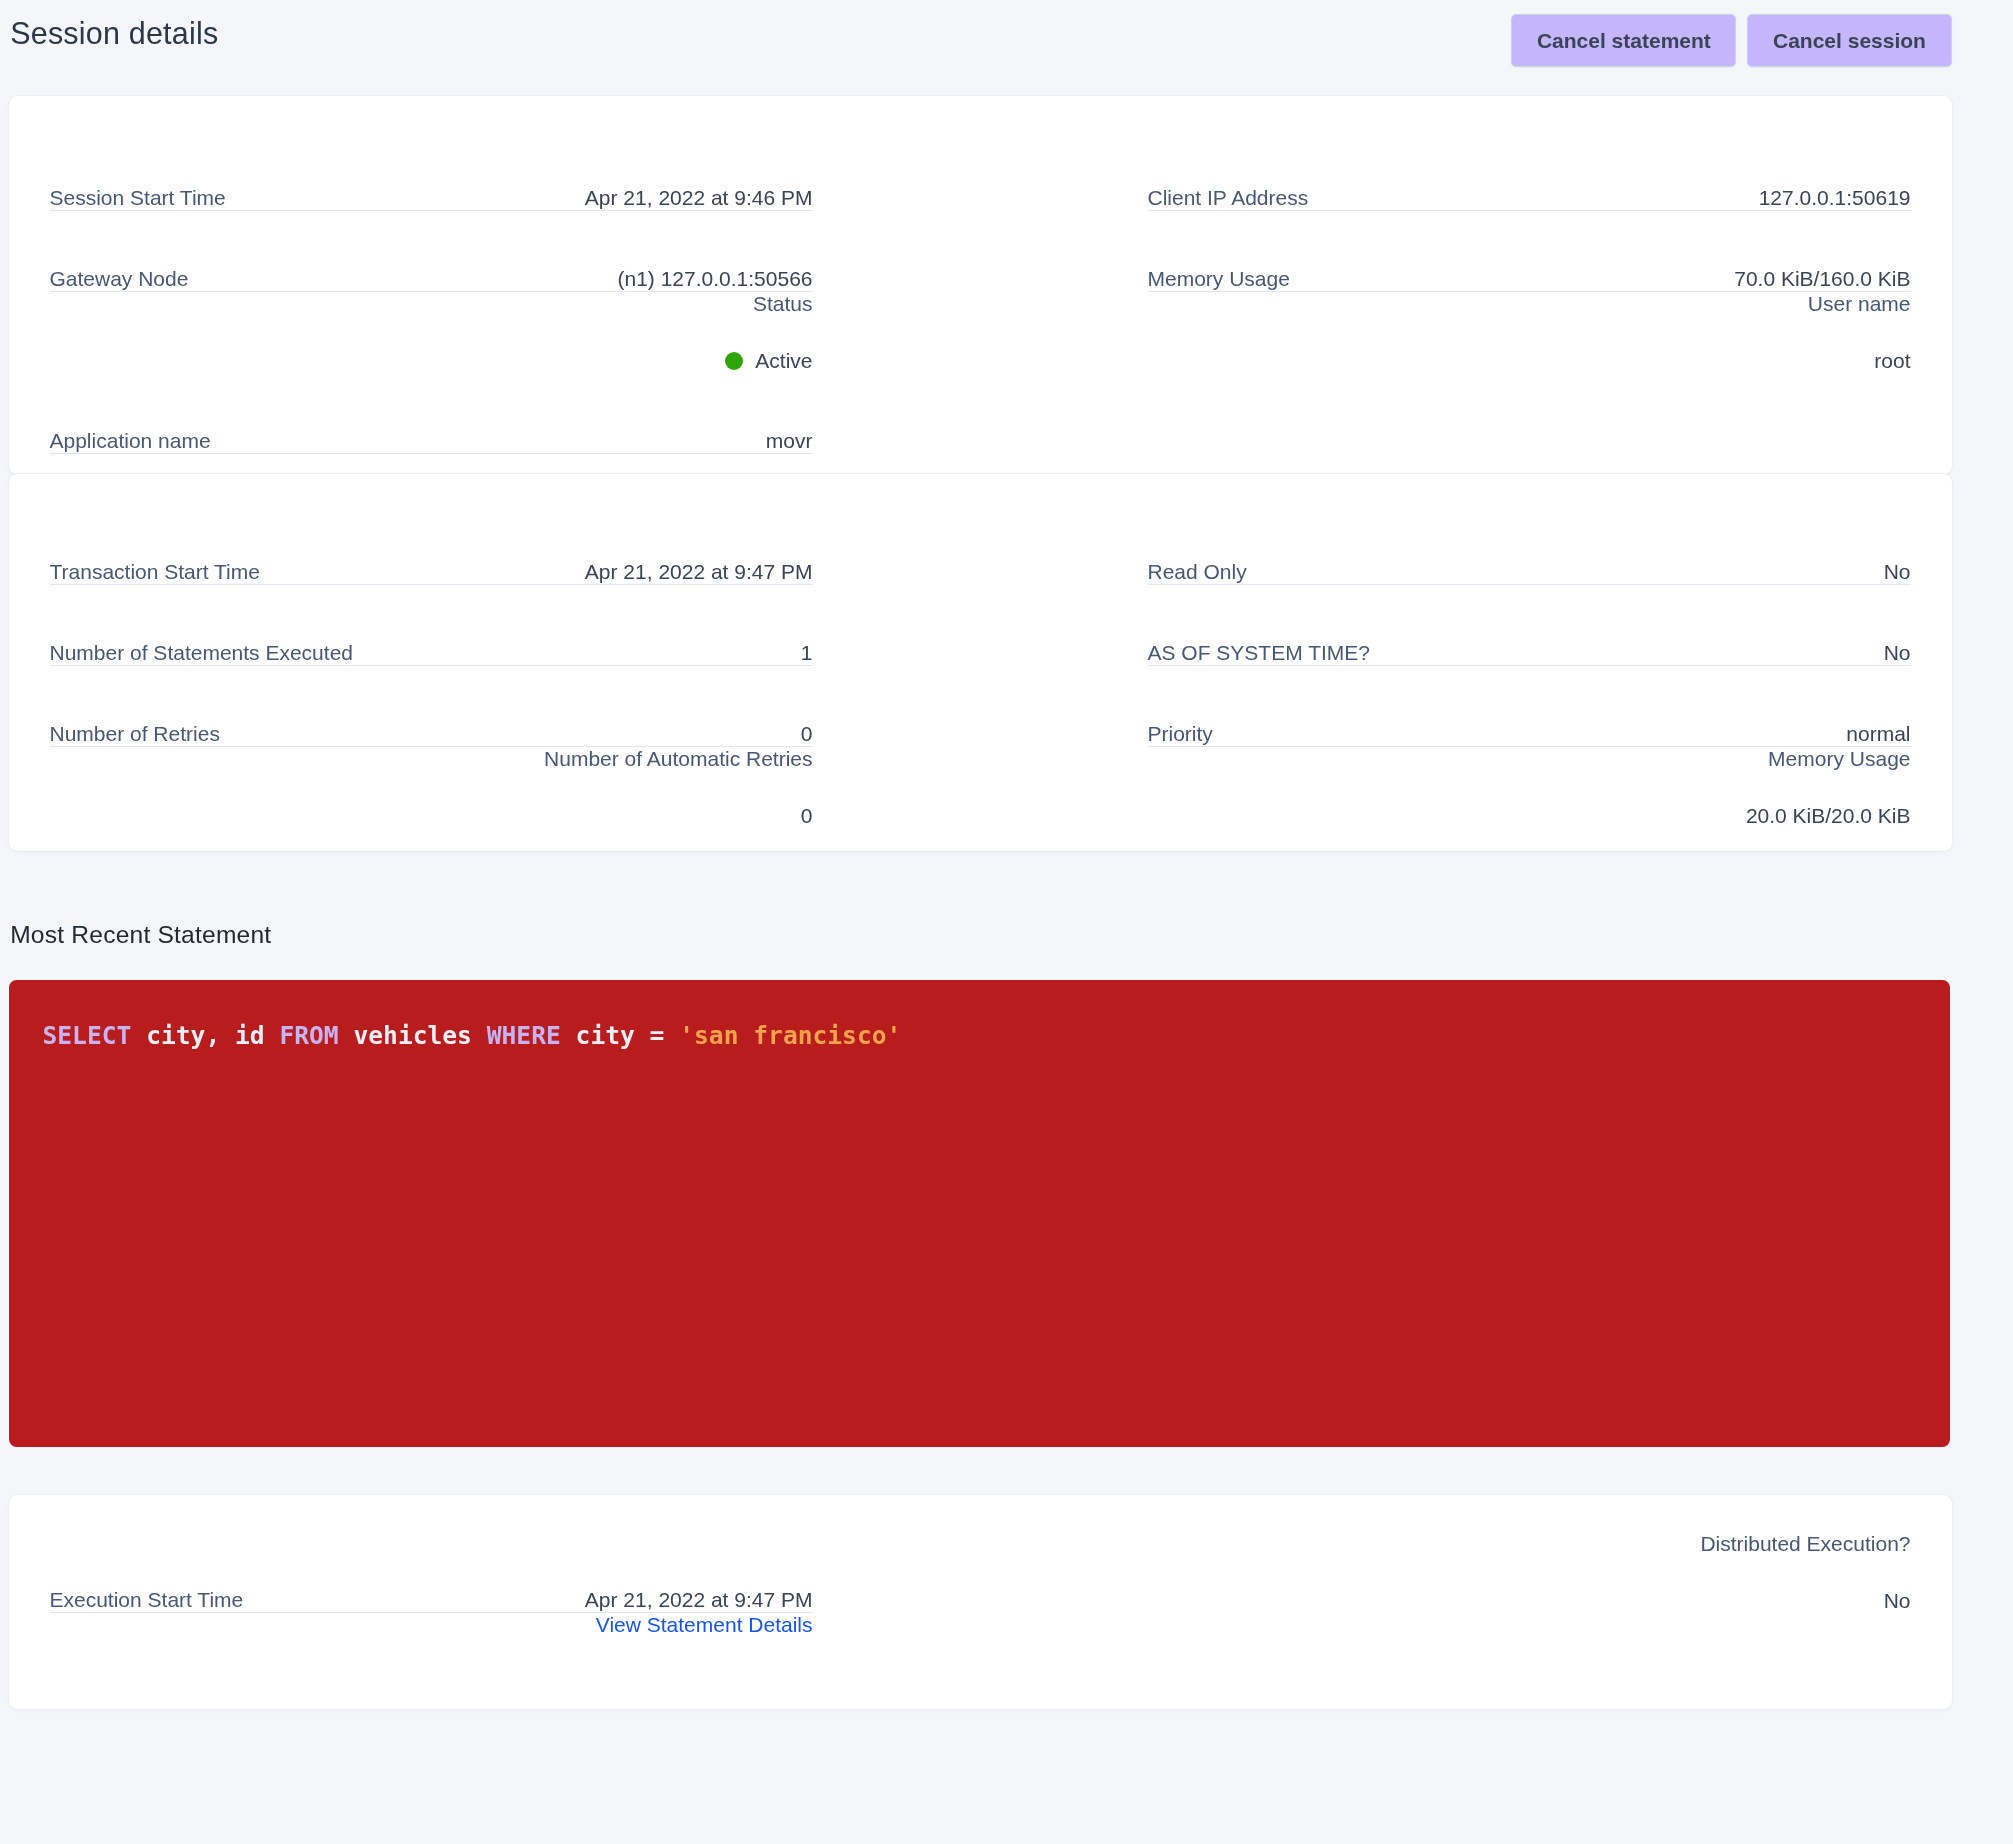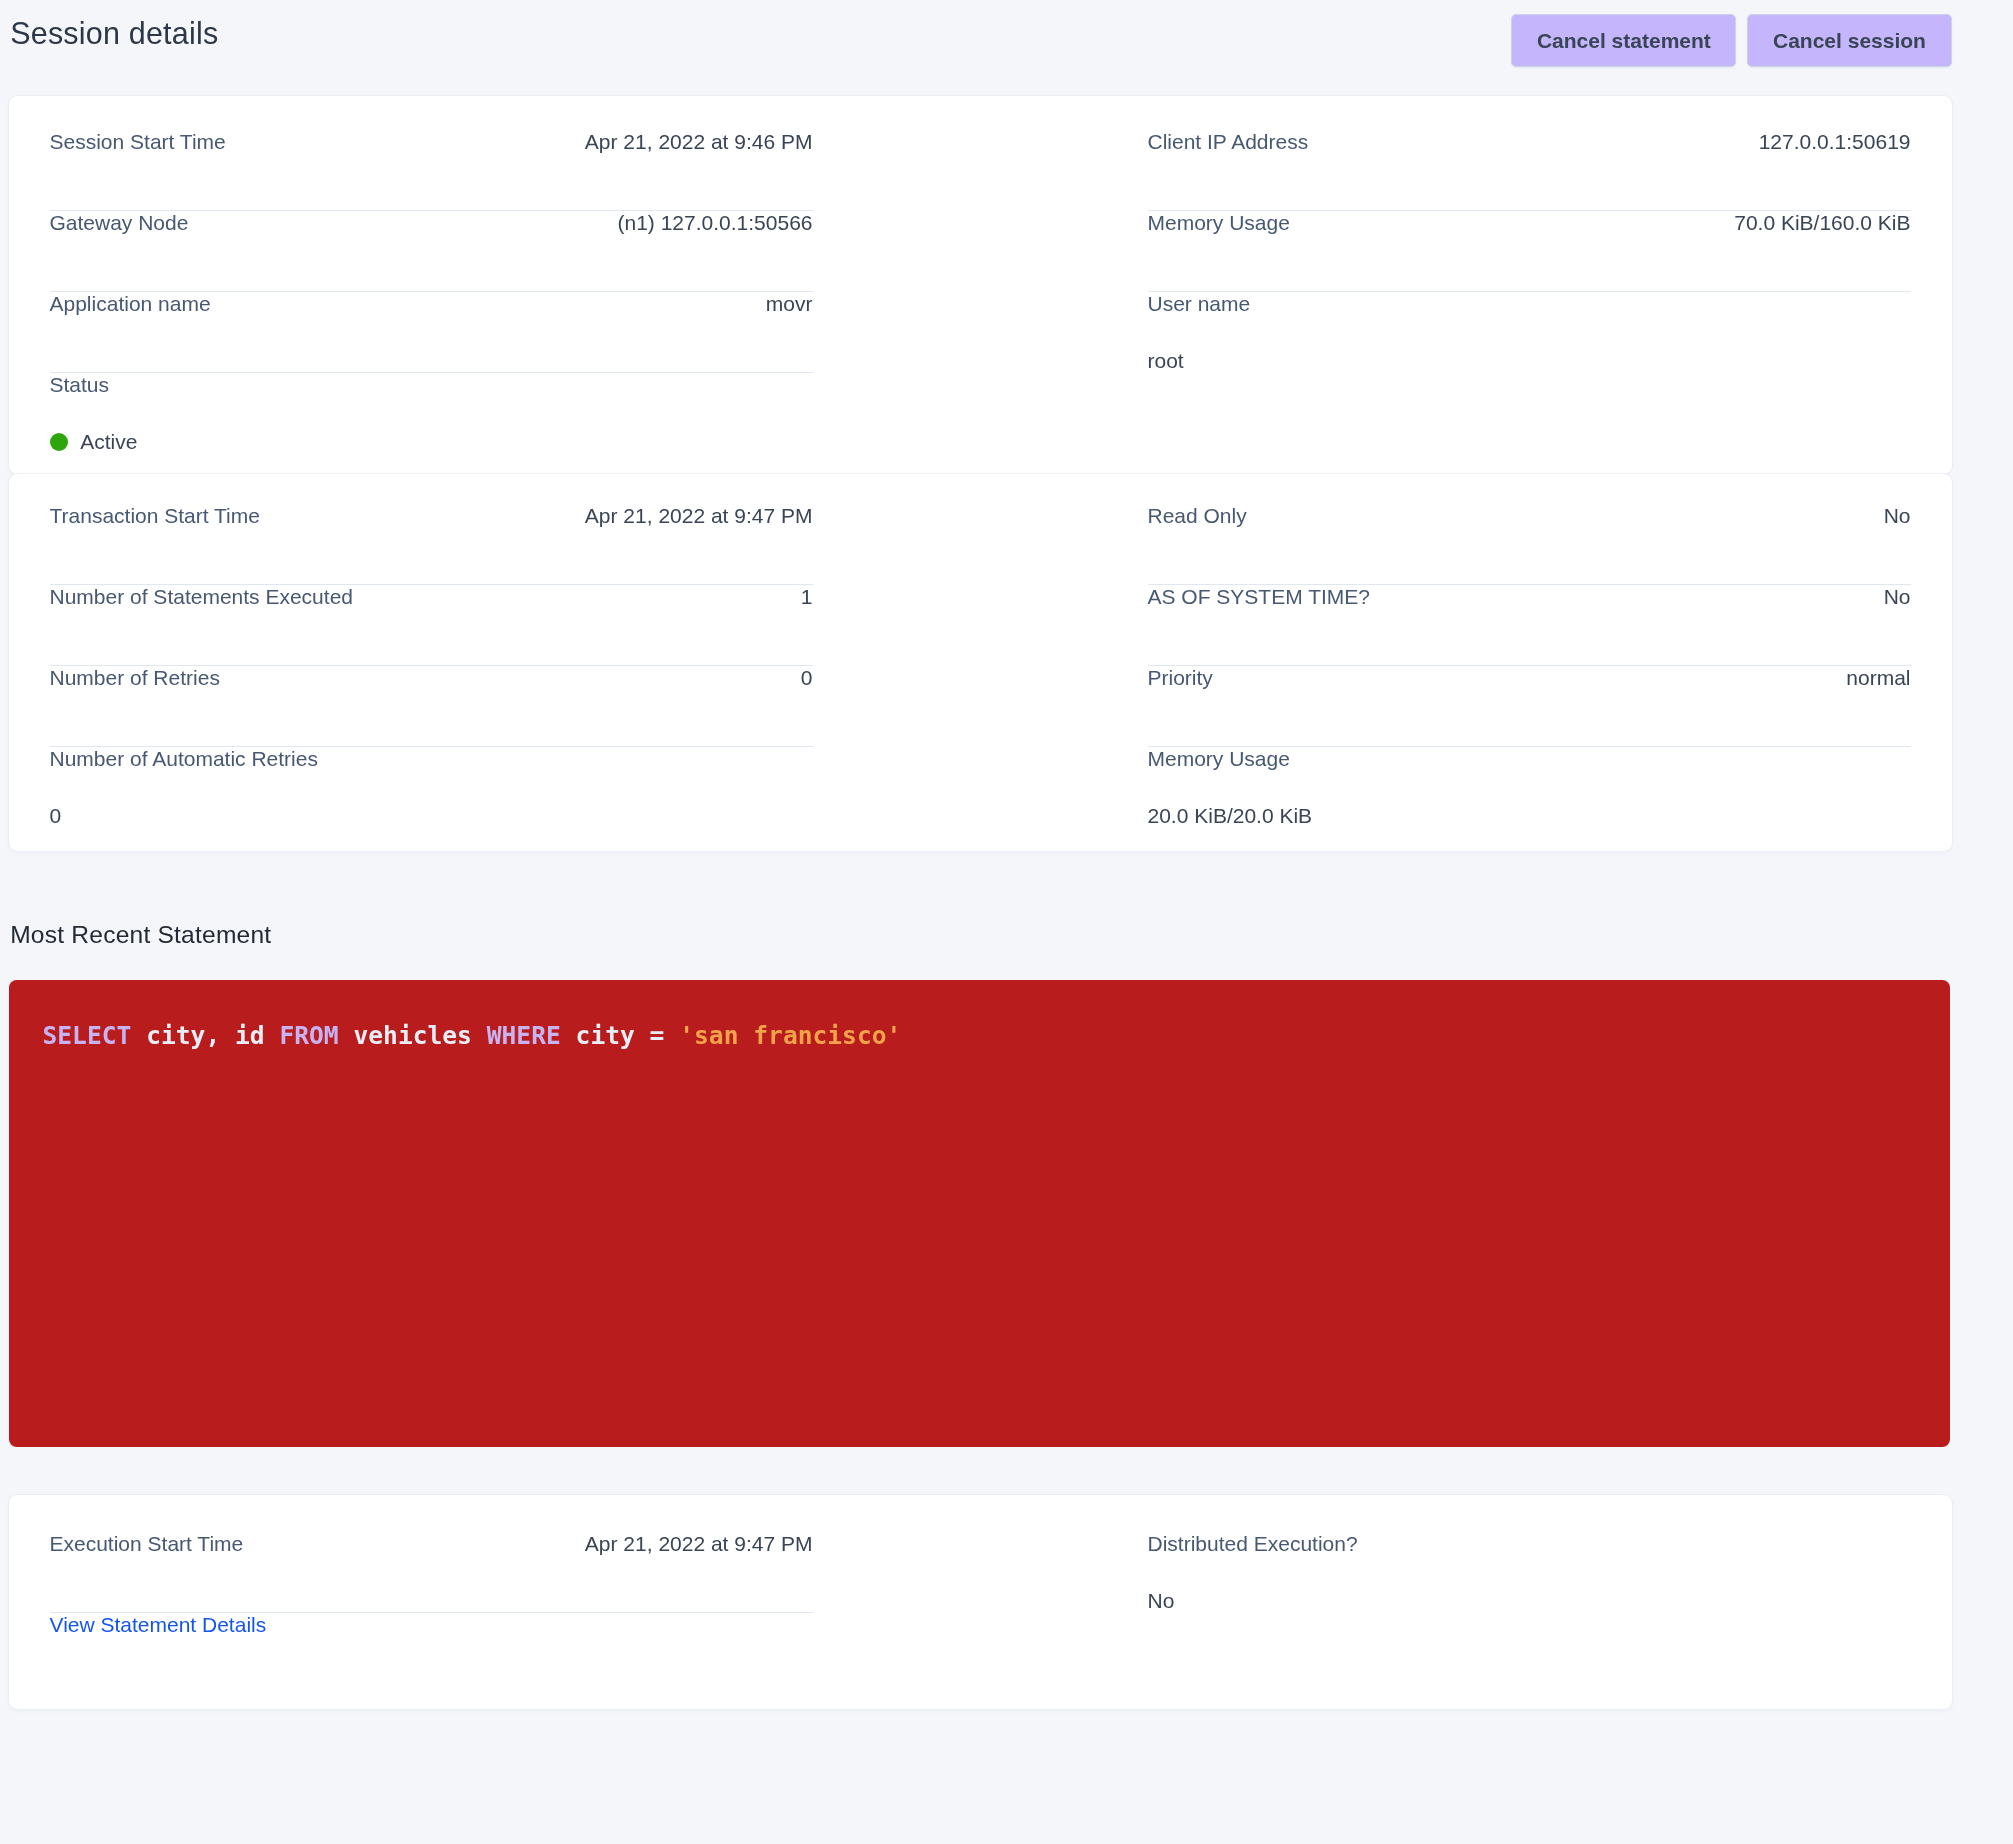--- a/index.html
+++ b/index.html
@@ -36,21 +36,21 @@
     box-shadow: 0 0 0 0.8px #e8ecf3, 0 1.7px 4.2px rgba(70,90,130,0.05);
   }
   .card-grid {
     display: grid; grid-template-columns: 1fr 1fr; column-gap: 335px;
     padding: 34px 41px 20.3px 41px;
   }
   .card-1 { margin-top: 30px; }
   .card-2 .card-grid { padding: 30px 41px 23px 41px; }
   .col { min-width: 0; }
   .row {
-    height: 81px; display: flex; justify-content: space-between; align-items: flex-start;
+    height: 81px; display: flex; justify-content: space-between; align-items: flex-end;
     border-bottom: 1.7px solid #e1e7f0; font-size: 21px;
   }
   .row.no-border { border-bottom: none; flex-direction: column; }
   .row .lbl { color: #475872; white-space: nowrap; }
   .row .val { color: #394455; white-space: nowrap; text-align: right; }
   a.val-link, a.text-link {
     color: #1455f0; text-decoration: none; cursor: pointer;
   }
   .status-val { display: flex; align-items: center; gap: 12.7px; }
   .status-dot {
@@ -100,31 +100,31 @@
     <div class="card-grid">
       <div class="col">
         <div class="row">
           <span class="lbl">Session Start Time</span>
           <span class="val">Apr 21, 2022 at 9:46 PM</span>
         </div>
         <div class="row">
           <span class="lbl">Gateway Node</span>
           <a class="val val-link">(n1) 127.0.0.1:50566</a>
         </div>
-        <div class="row">
-          <span class="lbl">Application name</span>
-          <span class="val">movr</span>
-        </div>
         <div class="row no-border">
           <span class="lbl">Status</span>
           <span class="val status-val">
             <span class="status-dot"></span>
             <span>Active</span>
           </span>
         </div>
+        <div class="row">
+          <span class="lbl">Application name</span>
+          <span class="val">movr</span>
+        </div>
       </div>
       <div class="col">
         <div class="row">
           <span class="lbl">Client IP Address</span>
           <span class="val">127.0.0.1:50619</span>
         </div>
         <div class="row">
           <span class="lbl">Memory Usage</span>
           <span class="val">70.0 KiB/160.0 KiB</span>
         </div>

